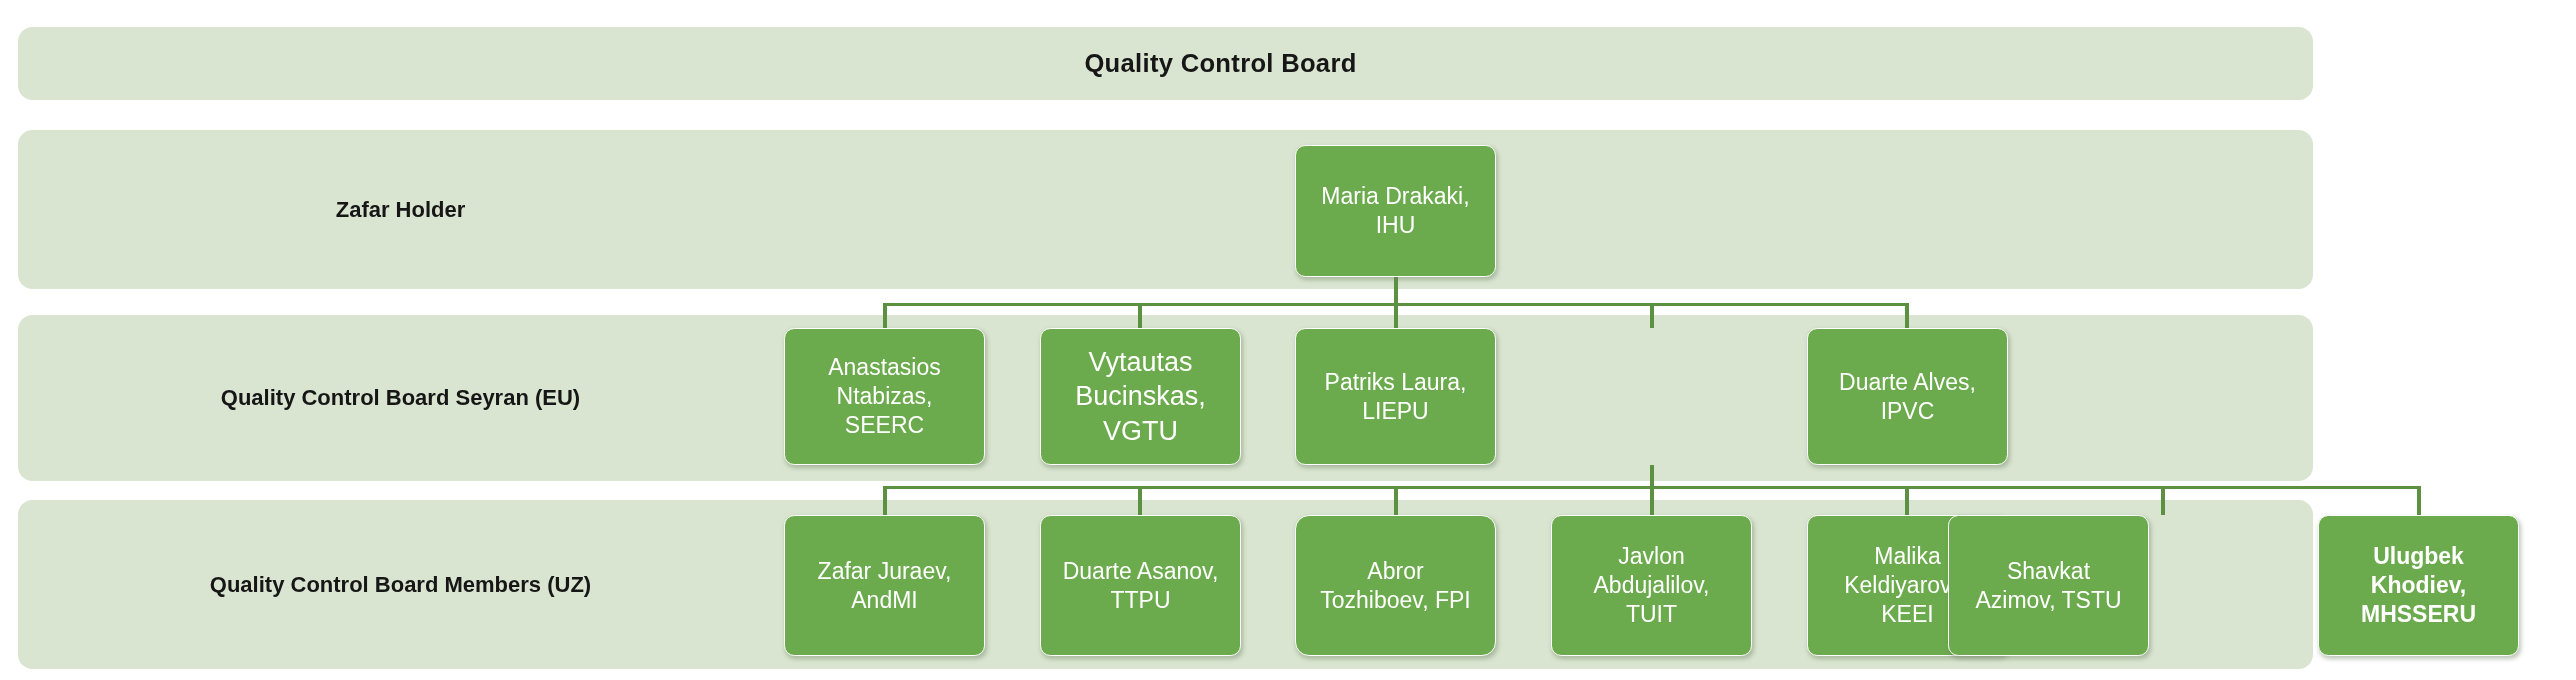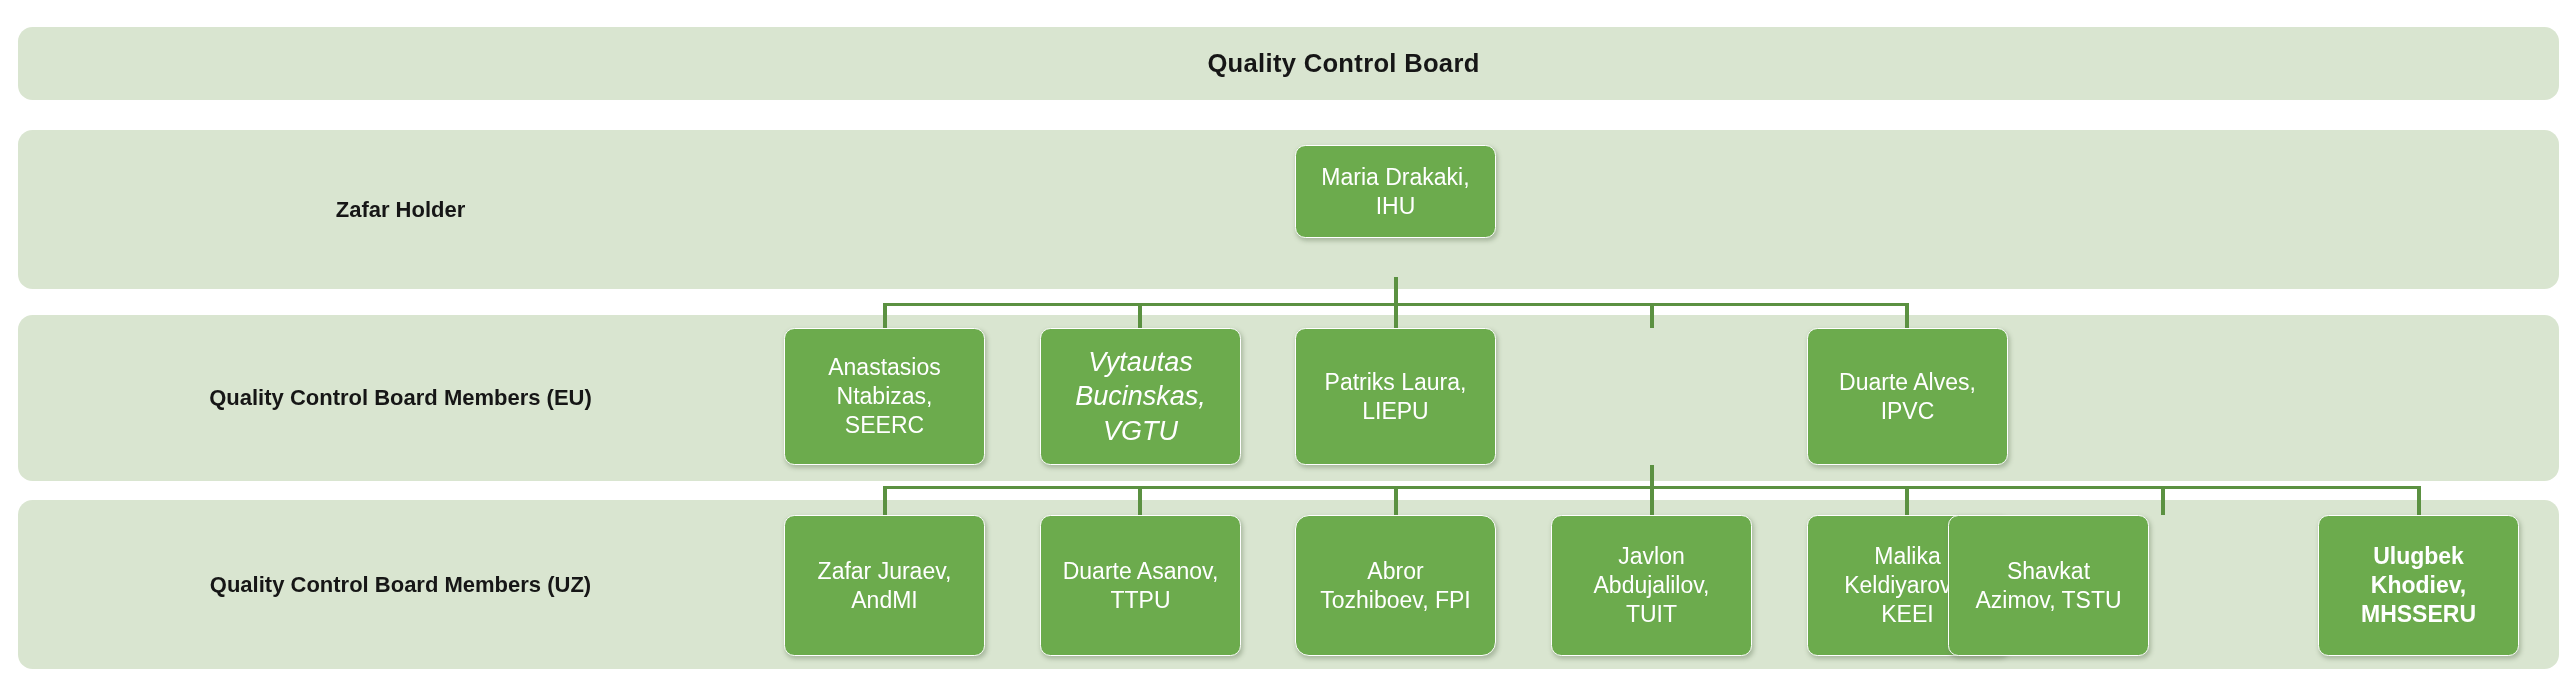--- a/index.html
+++ b/index.html
@@ -2,57 +2,57 @@
 <html style="--page-bg: #ffffff; --band: #d9e5d0; --node-fill: #6cab4d; --node-border: #ffffff; --connector: #5b9141; --label-text: #161616; --node-text: #ffffff;font-size:9.7px"><head>
 <meta charset="utf-8">
 <style>
   :root{
     --page-bg:#ffffff; --band:#d9e5d0; --node-fill:#6cab4d; --node-border:#ffffff;
     --connector:#5b9141; --label-text:#161616; --node-text:#ffffff;
   }
   html,body{margin:0;padding:0;background:var(--page-bg);}
   body{width:2576px;height:681px;overflow:hidden;font-family:"Liberation Sans",sans-serif;}
   .canvas{position:relative;width:2576px;height:681px;background:var(--page-bg);}
-  .band{position:absolute;left:18px;width:2541px;background:var(--band);border-radius:14.6px;}
+  .band{position:absolute;left:18px;width:2295px;background:var(--band);border-radius:14.6px;}
   .band-title{top:27px;height:73px;display:flex;align-items:center;justify-content:center;padding-left:110px;box-sizing:border-box;}
   .band-grand{top:130px;height:159px;}
   .band-eu{top:315px;height:166px;}
   .band-uz{top:500px;height:169px;}
   .chart-title{font-size:25.6px;font-weight:bold;color:var(--label-text);letter-spacing:0.3px;}
   .row-label{position:absolute;left:18px;width:765px;display:flex;align-items:center;justify-content:center;
     font-weight:bold;color:var(--label-text);font-size:22px;text-align:center;}
   .row-label.grand{top:130px;height:159px;}
   .row-label.eu{top:315px;height:166px;}
   .row-label.uz{top:500px;height:169px;}
   .node{position:absolute;box-sizing:border-box;width:201px;background:var(--node-fill);
     border:1.8px solid var(--node-border);border-radius:10.3px;display:flex;align-items:center;justify-content:center;
     text-align:center;color:var(--node-text);font-size:23px;line-height:1.26;white-space:pre-line;
     box-shadow:1.8px 2.4px 4.3px rgba(110,130,100,0.45);padding:3.7px;}
-  .node.grand{top:145px;height:93px;}
+  .node.grand{top:145px;height:132px;}
   .node.eu{top:328px;height:137px;}
   .node.uz{top:515px;height:141px;}
-  .node.t-lg{font-size:27px;font-style:italic;}
+  .node.t-lg{font-size:27px;}
   .hline,.vline{position:absolute;background:var(--connector);}
   .hline{height:3px;}
   .vline{width:3.7px;}
 </style>
 </head>
 <body>
 
 <div class="canvas">
 
   <div class="band band-title">
     <div class="chart-title">Quality Control Board</div>
   </div>
   <div class="band band-grand"></div>
   <div class="band band-eu"></div>
   <div class="band band-uz"></div>
 
   <div class="row-label grand">Zafar Holder</div>
-  <div class="row-label eu">Quality Control Board Members (EU)</div>
+  <div class="row-label eu">Quality Control Board Seyran (EU)</div>
   <div class="row-label uz">Quality Control Board Members (UZ)</div>
 
   <div class="vline" style="left:1394px;top:277px;height:51px;"></div>
   <div class="hline" style="left:883px;top:303px;width:1026px;"></div>
   <div class="vline" style="left:883px;top:303px;height:25px;"></div>
   <div class="vline" style="left:1138px;top:303px;height:25px;"></div>
   <div class="vline" style="left:1650px;top:303px;height:25px;"></div>
   <div class="vline" style="left:1905px;top:303px;height:25px;"></div>
 
   <div class="vline" style="left:1650px;top:465px;height:50px;"></div>

